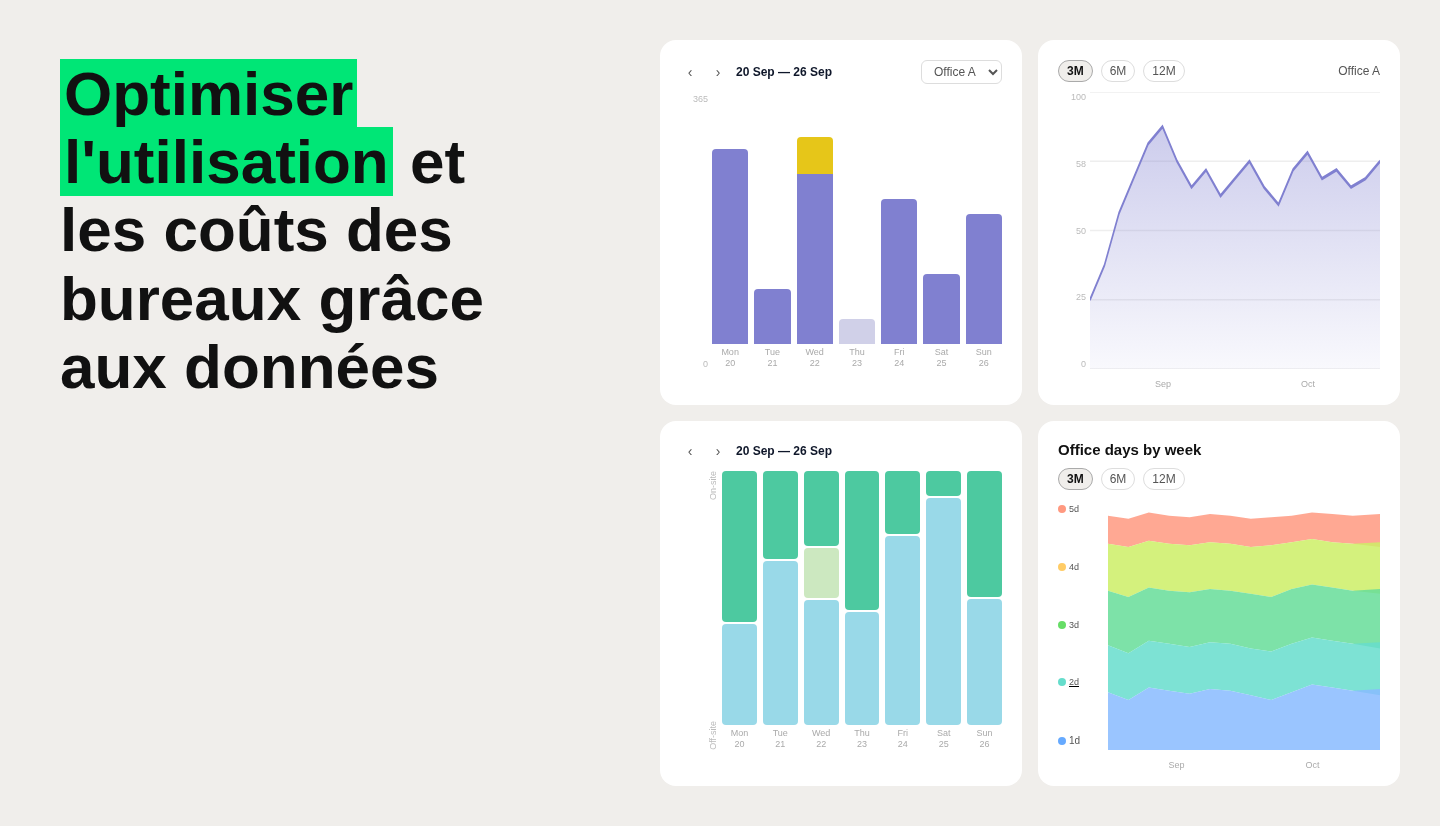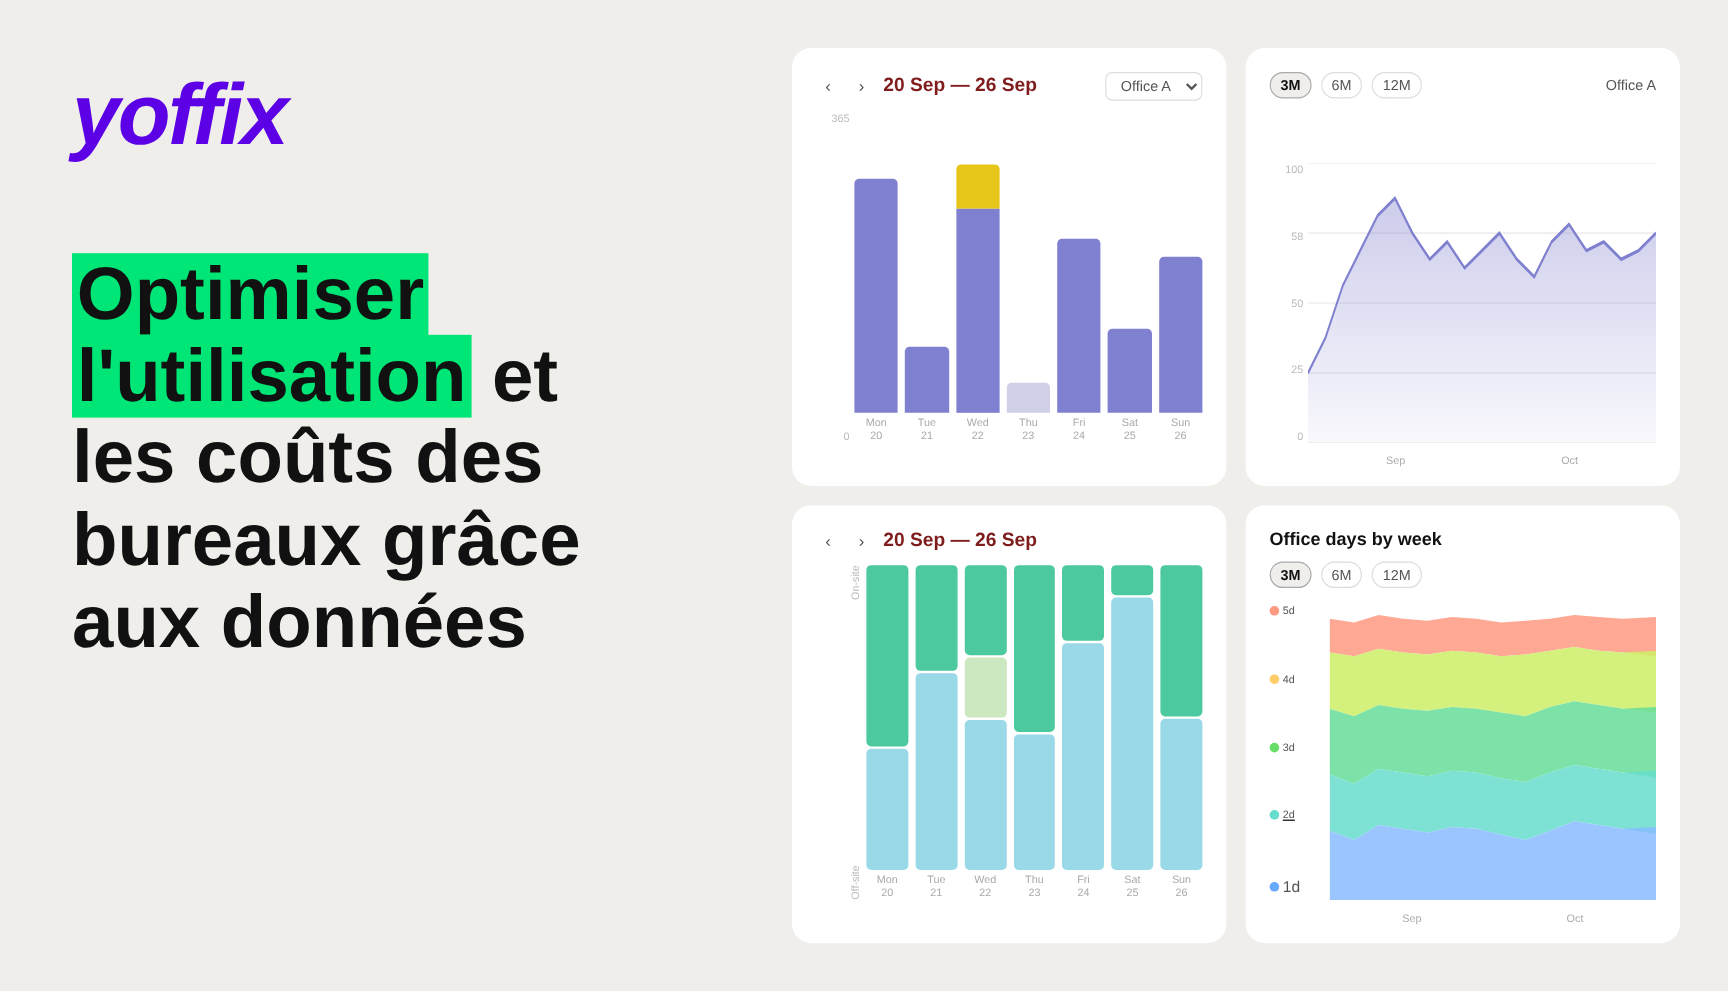--- a/index.html
+++ b/index.html
@@ -83,23 +83,23 @@
       height: 20px;
       display: flex;
       align-items: center;
       justify-content: center;
       cursor: pointer;
       color: #555;
       font-size: 14px;
     }
 
     .date-range {
-      font-size: 16px;
+      font-size: 12px;
       font-weight: 600;
-      color: #7f1d1d;
+      color: #0f172a;
     }
 
     .office-select {
       margin-left: auto;
       font-size: 12px;
       color: #555;
       border: 1px solid #ddd;
       border-radius: 6px;
       padding: 3px 8px;
       background: #fff;
@@ -127,21 +127,20 @@
       display: flex;
       flex-direction: column;
       align-items: center;
       flex: 1;
     }
   </style>
 </head>
 <body>
 
 <div class="left-panel">
-  <div class="logo">yoffix</div>
   <div class="tagline">
     <span class="highlight-green">Optimiser</span><span><br></span><span class="highlight-green">l'utilisation</span> et<br>les coûts des<br>bureaux grâce<br>aux données
   </div>
 </div>
 
 <div class="right-panel">
 
   <div class="chart-card">
     <div class="chart-controls">
       <span class="nav-arrow">‹</span>
@@ -214,21 +213,21 @@
     </div>
   </div>
 
   <div class="chart-card">
     <div class="chart-controls">
       <button class="period-btn active">3M</button>
       <button class="period-btn">6M</button>
       <button class="period-btn">12M</button>
       <span style="margin-left:auto; font-size:12px; color:#555;">Office A</span>
     </div>
-    <div style="flex:1; position:relative; padding-left:32px; padding-bottom:20px;margin-top:44px;">
+    <div style="flex:1; position:relative; padding-left:32px; padding-bottom:20px;">
 
       <div style="position:absolute; left:0; top:0; bottom:20px; display:flex; flex-direction:column; justify-content:space-between; align-items:flex-end; width:28px;">
         <span style="font-size:9px; color:#bbb;">100</span>
         <span style="font-size:9px; color:#bbb;">58</span>
         <span style="font-size:9px; color:#bbb;">50</span>
         <span style="font-size:9px; color:#bbb;">25</span>
         <span style="font-size:9px; color:#bbb;">0</span>
       </div>
 
       <svg width="100%" height="100%" viewBox="0 0 400 160" preserveAspectRatio="none" style="position:absolute; left:32px; top:0; right:0; bottom:20px; width:calc(100% - 32px); height:calc(100% - 20px);">
@@ -353,21 +352,21 @@
         <div style="display:flex; align-items:center; gap:3px;">
           <div style="width:8px; height:8px; border-radius:50%; background:#66dd66;"></div>
           <span style="font-size:9px; color:#555;text-align:center;">3d</span>
         </div>
         <div style="display:flex; align-items:center; gap:3px;text-decoration:underline;">
           <div style="width:8px; height:8px; border-radius:50%; background:#66ddcc;"></div>
           <span style="font-size:9px; color:#555;">2d</span>
         </div>
         <div style="display:flex; align-items:center; gap:3px;">
           <div style="width:8px; height:8px; border-radius:50%; background:#66aaff;"></div>
-          <span style="font-size:13px; color:#555;">1d</span>
+          <span style="font-size:10px; color:#555;">1d</span>
         </div>
       </div>
 
       <svg width="100%" height="100%" viewBox="0 0 400 160" preserveAspectRatio="none" style="position:absolute; left:50px; top:0; right:0; bottom:20px; width:calc(100% - 50px); height:calc(100% - 20px);">
 
         <path d="M0,10 L30,12 L60,8 L90,10 L120,11 L150,9 L180,10 L210,12 L240,11 L270,10 L300,8 L330,9 L360,10 L400,9 L400,30 L360,28 L330,27 L300,25 L270,27 L240,29 L210,30 L180,28 L150,27 L120,29 L90,28 L60,26 L30,30 L0,28 Z" fill="#ff9980" opacity="0.85"></path>
 
         <path d="M0,28 L30,30 L60,26 L90,28 L120,29 L150,27 L180,28 L210,30 L240,29 L270,27 L300,25 L330,27 L360,28 L400,27 L400,60 L360,58 L330,56 L300,54 L270,57 L240,62 L210,60 L180,58 L150,57 L120,59 L90,58 L60,56 L30,62 L0,58 Z" fill="#ccee66" opacity="0.85"></path>
 
         <path d="M0,58 L30,62 L60,56 L90,58 L120,59 L150,57 L180,58 L210,60 L240,62 L270,57 L300,54 L330,56 L360,58 L400,57 L400,95 L360,92 L330,90 L300,88 L270,92 L240,97 L210,95 L180,92 L150,91 L120,94 L90,92 L60,90 L30,98 L0,93 Z" fill="#66dd99" opacity="0.85"></path>

